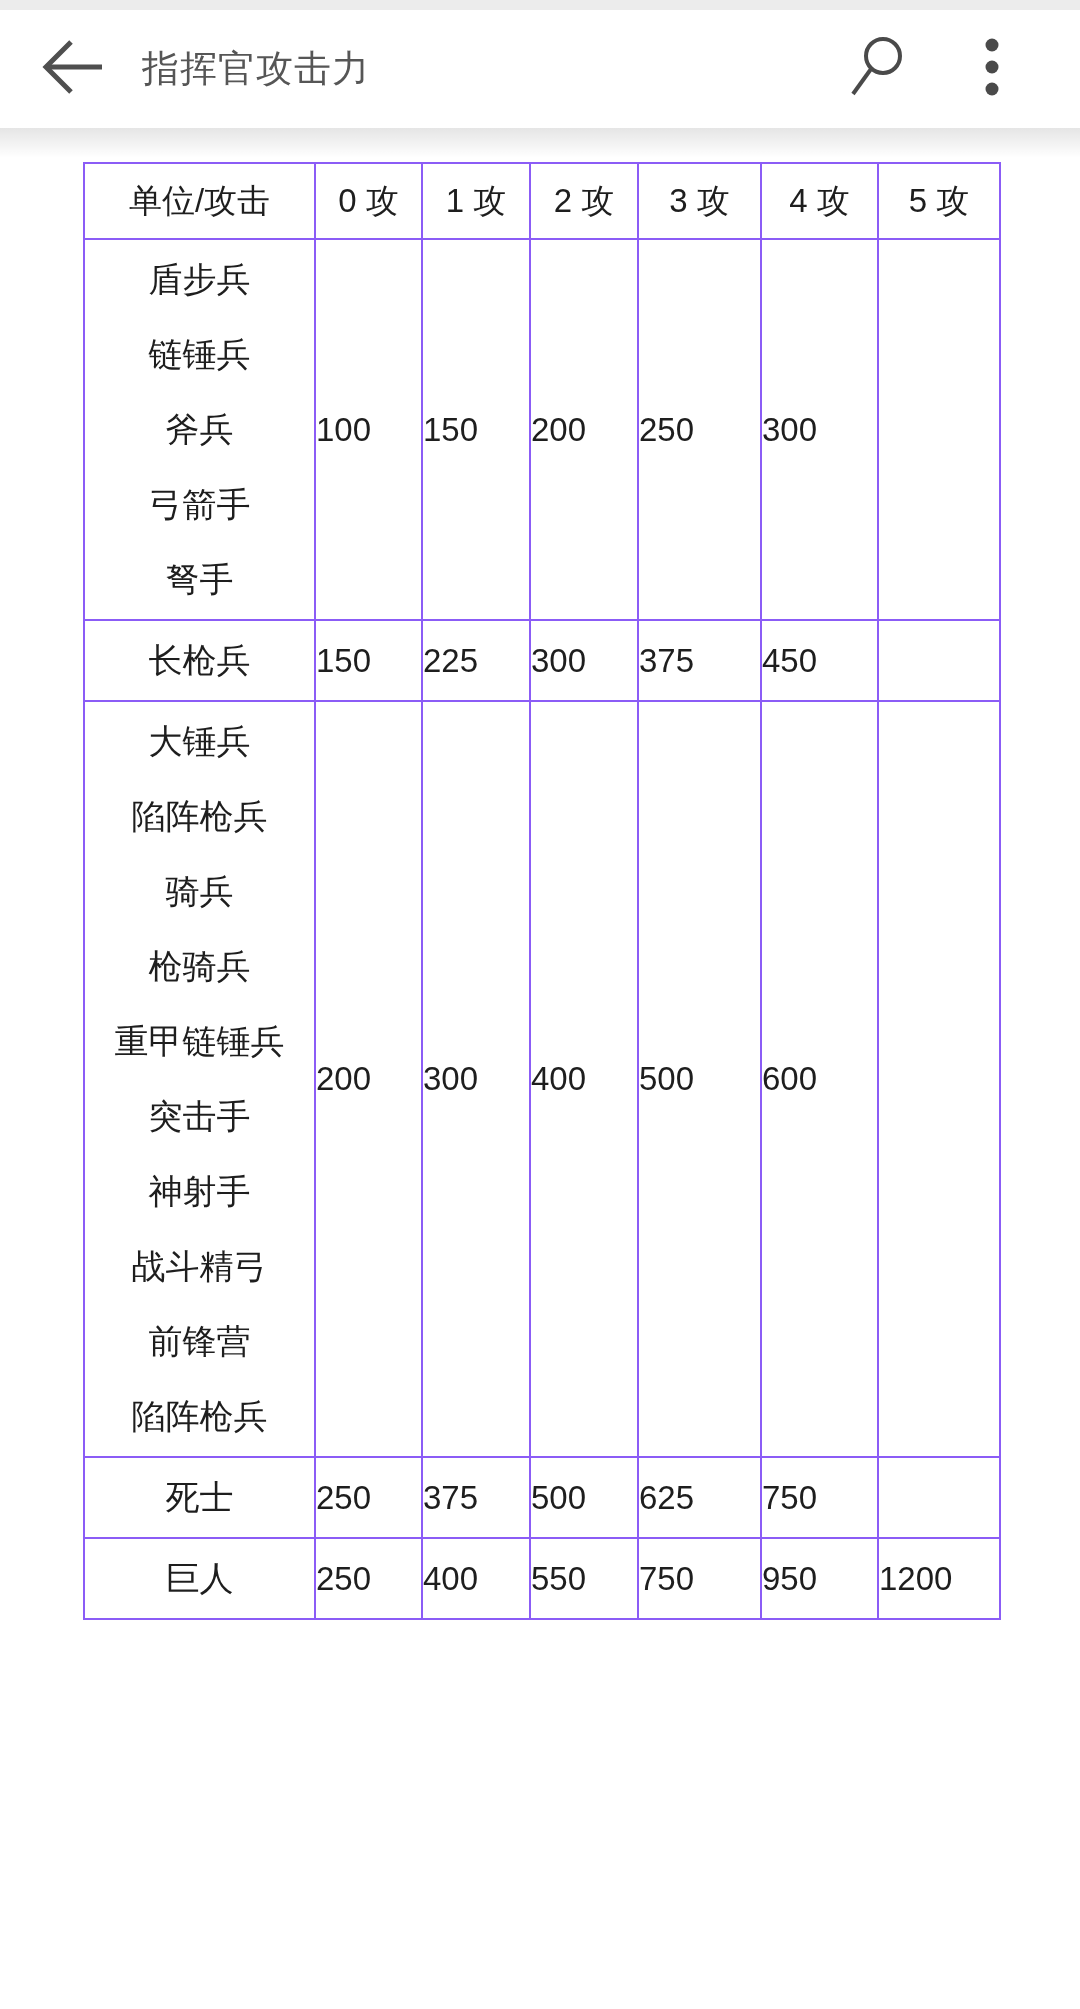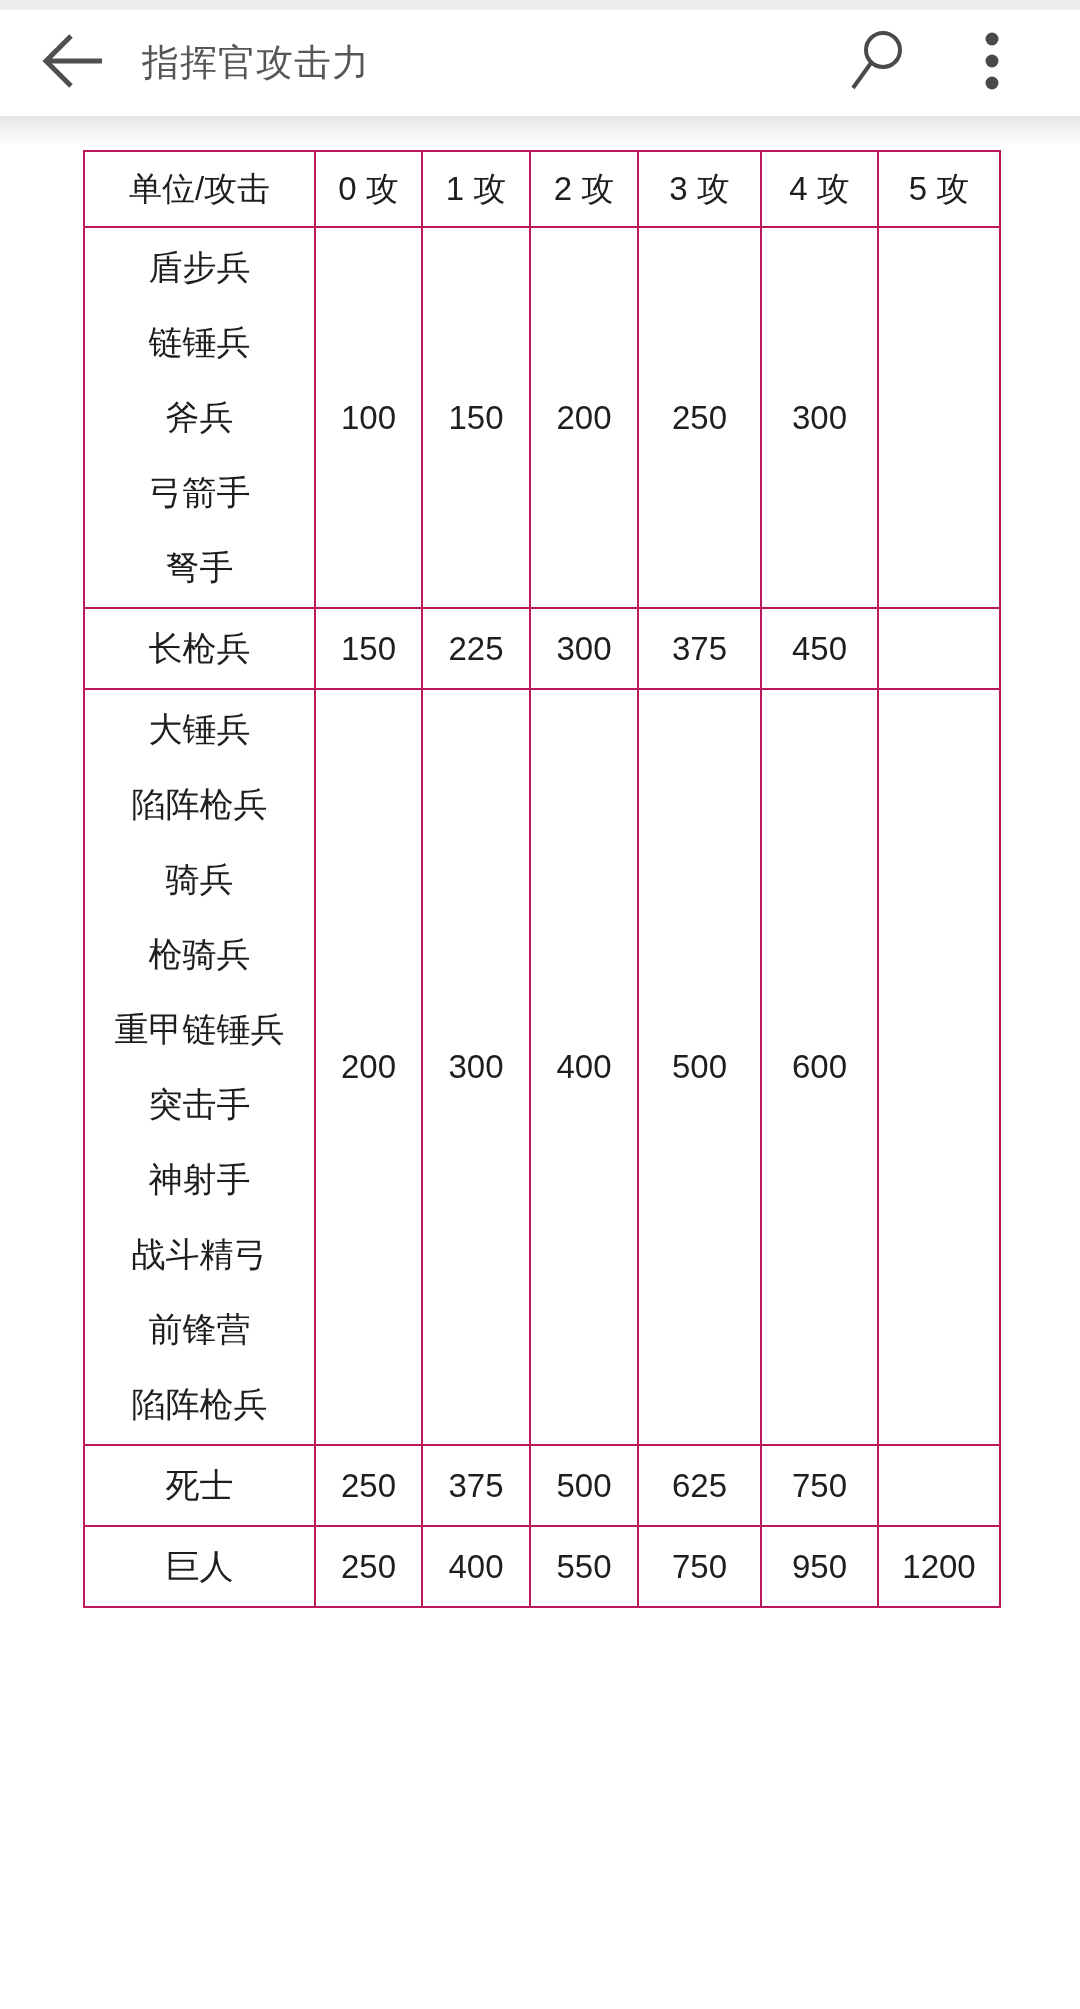--- a/index.html
+++ b/index.html
@@ -3,21 +3,21 @@
 <meta charset="utf-8">
 <style>
   html,body{margin:0;padding:0;}
   body{
     width:1080px;height:2009px;background:#ffffff;overflow:hidden;
     font-family:"Liberation Sans","DejaVu Sans",sans-serif;
     -webkit-font-smoothing:antialiased;
   }
   .top-strip{height:10px;background:#ececec;}
   .appbar{
-    height:106px;background:#ffffff;display:flex;align-items:center;
+    height:118px;background:#ffffff;display:flex;align-items:center;
     position:relative;
   }
   .appbar::after{
     content:'';position:absolute;top:100%;left:0;right:0;height:30px;
     background:linear-gradient(rgba(0,0,0,0.10),rgba(0,0,0,0));
     pointer-events:none;
   }
   .back-btn{
     width:70px;height:70px;margin-left:38px;display:flex;
     align-items:center;justify-content:center;cursor:pointer;flex:0 0 auto;
@@ -35,32 +35,32 @@
     width:40px;height:72px;display:flex;align-items:center;justify-content:center;
     cursor:pointer;margin-right:68px;
   }
   main{padding:34px 0 0 83px;}
   table{
     border-collapse:collapse;table-layout:fixed;width:916px;
   }
   col.c0{width:231px;} col.c1{width:107px;} col.c2{width:108px;}
   col.c3{width:108px;} col.c4{width:123px;} col.c5{width:117px;}
   col.c6{width:122px;}
-  th,td{border:2px solid #be185d;padding:0;}
+  th,td{border:2px solid #8b5cf6;padding:0;}
   th{
     height:74px;font-size:33px;font-weight:400;color:#1e1e1e;
     text-align:center;vertical-align:middle;
   }
   td.unit-cell{padding:2px 0;vertical-align:middle;font-family:Liberation Mono, monospace;}
   .unit-name{
     height:75px;display:flex;align-items:center;justify-content:center;
     font-size:34px;color:#1e1e1e;
   }
   td.val-cell{
-    text-align:center;vertical-align:middle;font-size:33px;color:#1e1e1e;
+    vertical-align:middle;font-size:33px;color:#1e1e1e;
   }
 </style>
 </head>
 <body>
 
 <div class="top-strip"></div>
 
 <header class="appbar">
   <div class="back-btn">
     <span>

